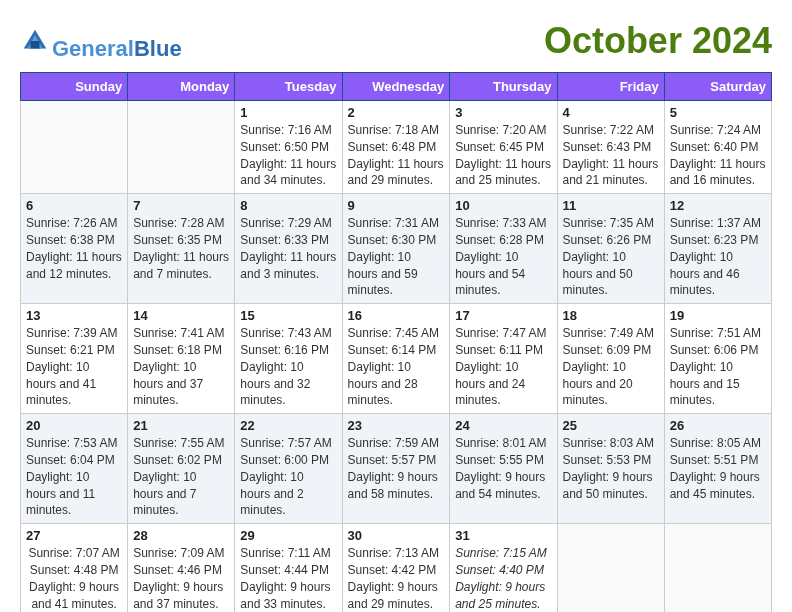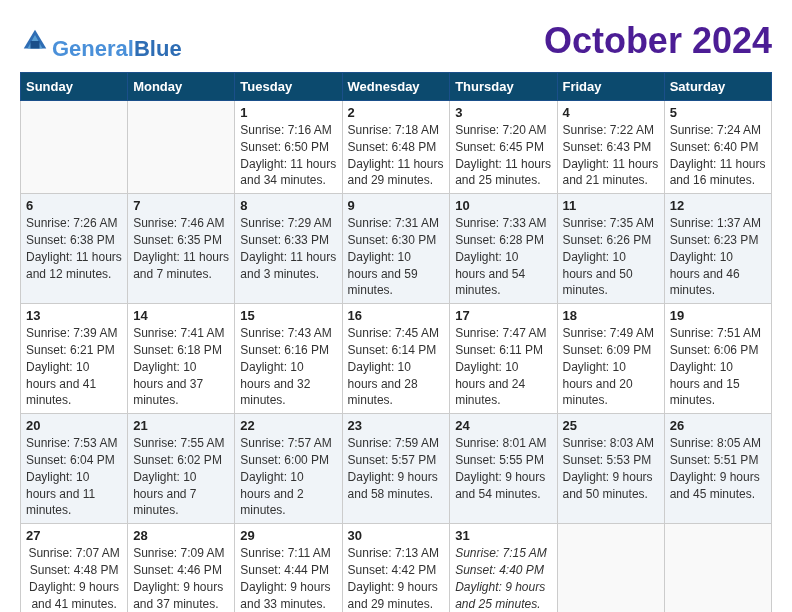--- a/index.html
+++ b/index.html
@@ -34,35 +34,35 @@
       width: 30px;
       height: 30px;
       margin-right: 2px;
     }
     .title-area {
       text-align: right;
     }
     .month-title {
       font-size: 36px;
       font-weight: bold;
-      color: #4c1d95;
+      color: #4d7c0f;
     }
     .location {
       font-size: 16px;
       color: #555;
     }
     table {
       width: 100%;
       border-collapse: collapse;
       font-size: 11px;
     }
     thead th {
-      background-color: #0c4a6e;
+      background-color: #8b5cf6;
       color: #fff;
-      text-align: left;
+      text-align: right;
       padding: 6px 5px;
       font-size: 13px;
       font-weight: bold;
       border: 1px solid #1a4f8a;
     }
     tbody td {
       border: 1px solid #ccc;
       vertical-align: top;
       padding: 4px 5px;
       height: 80px;
@@ -158,21 +158,21 @@
       </tr>
       <tr>
         <td>
           <span class="day-num">6</span>
           <div class="day-info" style="white-space: pre-line;">Sunrise: 7:26 AM
 Sunset: 6:38 PM
 Daylight: 11 hours and 12 minutes.</div>
         </td>
         <td>
           <span class="day-num">7</span>
-          <div class="day-info" style="white-space: pre-line;">Sunrise: 7:46 AM
+          <div class="day-info" style="white-space: pre-line;">Sunrise: 7:28 AM
 Sunset: 6:35 PM
 Daylight: 11 hours and 7 minutes.</div>
         </td>
         <td>
           <span class="day-num">8</span>
           <div class="day-info" style="white-space: pre-line;">Sunrise: 7:29 AM
 Sunset: 6:33 PM
 Daylight: 11 hours and 3 minutes.</div>
         </td>
         <td>

